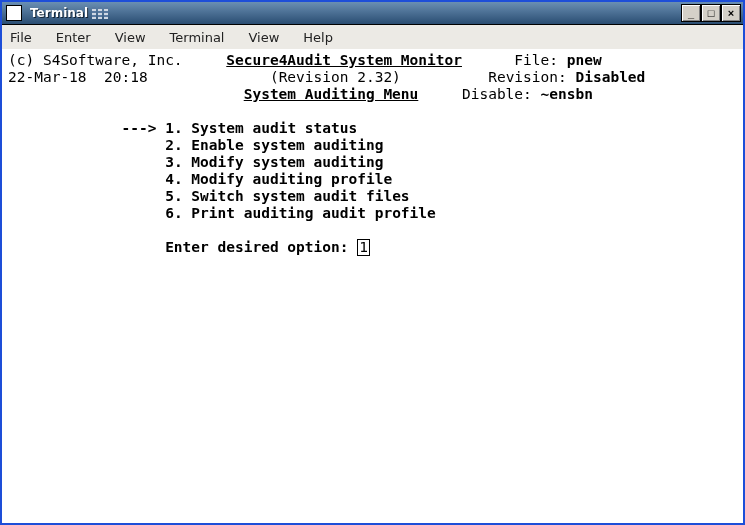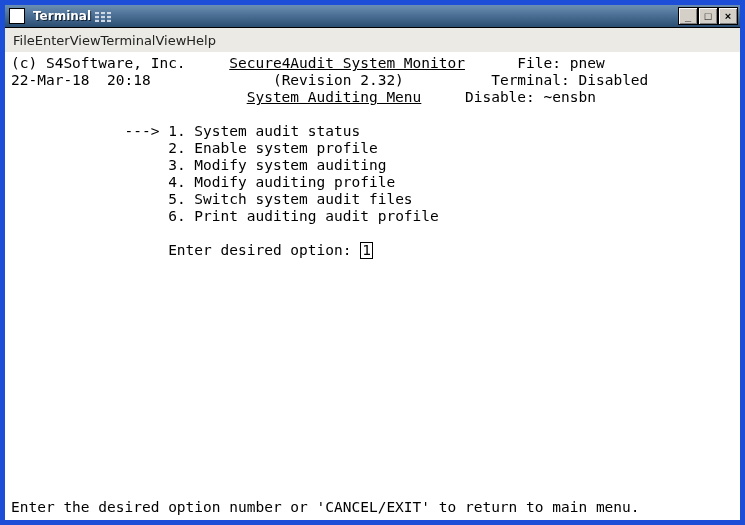--- a/index.html
+++ b/index.html
@@ -1,28 +1,28 @@
 <!DOCTYPE html>
 <html><head>
 <meta charset="utf-8">
 <style>
   html,body{margin:0;padding:0;background:#888;}
-  .win{width:745px;height:525px;background:#fff;border:5px solid #1d4ed8;box-sizing:border-box;position:relative;font-family:"DejaVu Sans Mono","Courier New",monospace;}
+  .win{width:745px;height:525px;background:#fff;border:2px solid #1d4ed8;box-sizing:border-box;position:relative;font-family:"DejaVu Sans Mono","Courier New",monospace;}
   .titlebar{height:22px;background:linear-gradient(#6a8fb3,#2a4d72);display:flex;align-items:center;color:#fff;font-family:"DejaVu Sans",Arial,sans-serif;font-size:12px;position:relative;border-bottom:1px solid #000;}
   .titlebar .sysicon{width:14px;height:14px;margin:0 4px;background:#fff;border:1px solid #000;display:inline-block;}
   .titlegrip{display:flex;align-items:center;gap:2px;margin-left:4px;}
   .grip{width:4px;height:12px;background:repeating-linear-gradient(0deg,#cfd8e3 0 2px,#5a7aa0 2px 4px);}
   .titlebar .title{font-weight:bold;margin-left:4px;text-shadow:1px 1px 0 #123;}
   .winbtns{position:absolute;right:2px;top:2px;display:flex;gap:0;}
   .winbtn{width:18px;height:16px;background:#d4d0c8;border:1px solid #000;display:flex;align-items:center;justify-content:center;font-size:11px;font-family:Arial,sans-serif;font-weight:bold;color:#000;box-shadow:inset 1px 1px 0 #fff, inset -1px -1px 0 #808080;}
-  .menubar{height:24px;background:#eceae5;border-bottom:1px solid #bbb;display:flex;align-items:center;padding:0 8px;gap:0;font-family:"DejaVu Sans",Arial,sans-serif;font-size:13px;color:#222;}
+  .menubar{height:24px;background:#eceae5;border-bottom:1px solid #bbb;display:flex;align-items:center;padding:0 8px;gap:24px;font-family:"DejaVu Sans",Arial,sans-serif;font-size:13px;color:#222;}
   .menuitem{cursor:default;}
   .term{position:absolute;top:47px;left:0;right:0;bottom:0;background:#fff;color:#000;font-size:14.5px;line-height:17px;white-space:pre;overflow:hidden;padding:3px 6px 0 6px;}
   .u{text-decoration:underline;}
-  .b{font-weight:normal;}
+  .b{font-weight:bold;}
   .cursor{display:inline-block;border:1px solid #000;padding:0 1px;line-height:15px;height:15px;}
   .footer{position:absolute;left:6px;right:6px;bottom:4px;font-size:14.5px;}
 </style>
 </head>
 <body>
 
 <div class="win">
 
   <div class="titlebar">
     <span class="sysicon"></span>
@@ -42,26 +42,26 @@
   <div class="menubar">
     <span class="menuitem">File</span>
     <span class="menuitem">Enter</span>
     <span class="menuitem">View</span>
     <span class="menuitem">Terminal</span>
     <span class="menuitem">View</span>
     <span class="menuitem">Help</span>
   </div>
 
   <div class="term"><span>(c) S4Software, Inc.</span>     <span class="b u">Secure4Audit System Monitor</span>      <span>File:</span> <span class="b">pnew</span>
-<span>22-Mar-18  20:18</span>              <span>(Revision 2.32)</span>          <span>Terminal:</span> <span class="b">Disabled</span>
+<span>22-Mar-18  20:18</span>              <span>(Revision 2.32)</span>          <span>Revision:</span> <span class="b">Disabled</span>
                            <span class="b u">System Auditing Menu</span>     <span>Disable:</span> <span class="b">~ensbn</span>
 
              <span class="b">---&gt;</span> <span class="b">1</span><span class="b">. </span><span class="b">System audit status</span>
-                  <span class="b">2</span><span class="b">. </span><span class="b">Enable system profile</span>
+                  <span class="b">2</span><span class="b">. </span><span class="b">Enable system auditing</span>
                   <span class="b">3</span><span class="b">. </span><span class="b">Modify system auditing</span>
                   <span class="b">4</span><span class="b">. </span><span class="b">Modify auditing profile</span>
                   <span class="b">5</span><span class="b">. </span><span class="b">Switch system audit files</span>
                   <span class="b">6</span><span class="b">. </span><span class="b">Print auditing audit profile</span>
 
                   <span class="b">Enter desired option:</span> <span class="cursor">1</span>
-<div class="footer">Enter the desired option number or 'CANCEL/EXIT' to return to main menu.</div></div>
+</div>
 
 </div>
 
 </body></html>

